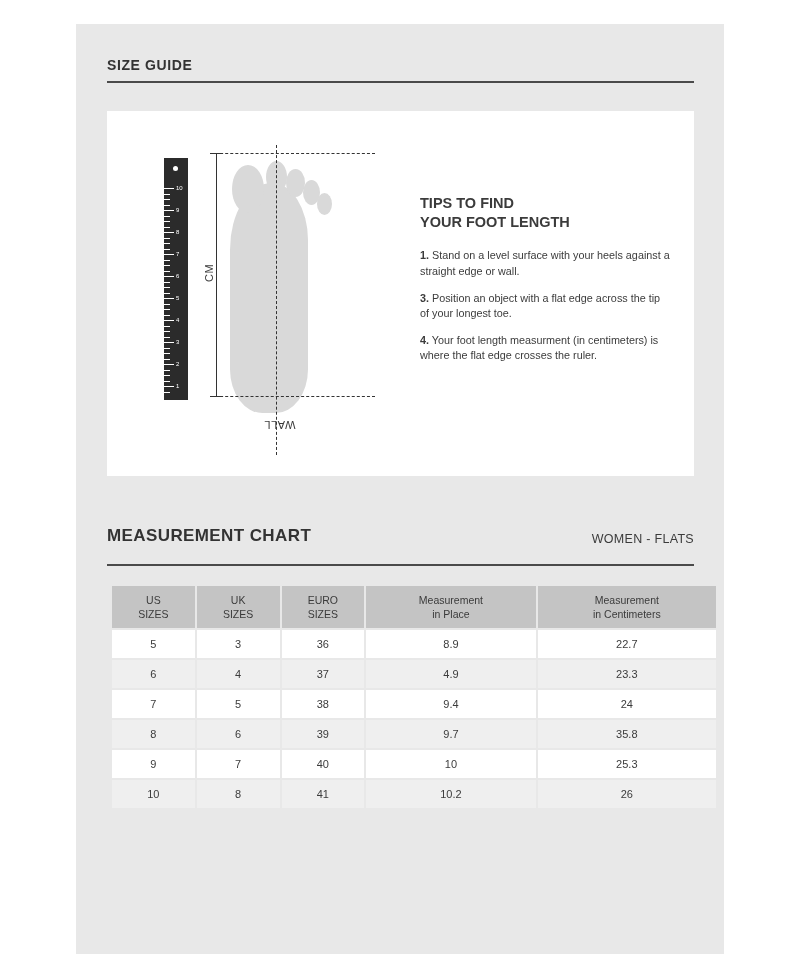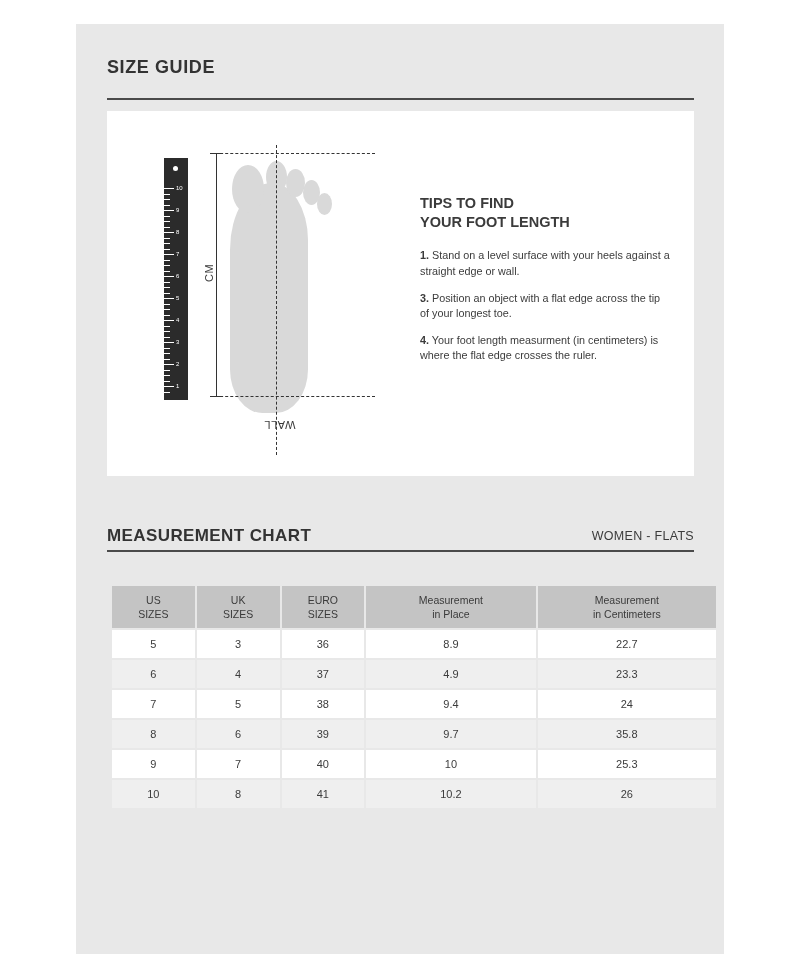--- a/index.html
+++ b/index.html
@@ -25,25 +25,25 @@
   }
 
   
   .sg-header {
     position: absolute;
     left: 31px;
     top: 33px;
     width: 587px;
   }
   .sg-title {
-    font-size: 18px;
+    font-size: 14px;
     font-weight: bold;
     letter-spacing: 0.6px;
     color: #333333;
-    padding-bottom: 20px;
+    padding-bottom: 8px;
   }
   .rule {
     height: 2px;
     background: #4a4a4a;
     width: 100%;
   }
 
   
   .tips-card {
     position: absolute;
@@ -175,23 +175,23 @@
 
   
   .mc-header {
     position: absolute;
     left: 31px;
     top: 502px;
     width: 587px;
   }
   .mc-row {
     display: flex;
-    align-items: center;
+    align-items: flex-end;
     justify-content: space-between;
-    padding-bottom: 4px;
+    padding-bottom: 18px;
   }
   .mc-title {
     font-size: 17px;
     font-weight: bold;
     letter-spacing: 0.4px;
     color: #333333;
   }
   .mc-sub {
     font-size: 12.5px;
     font-weight: normal;

